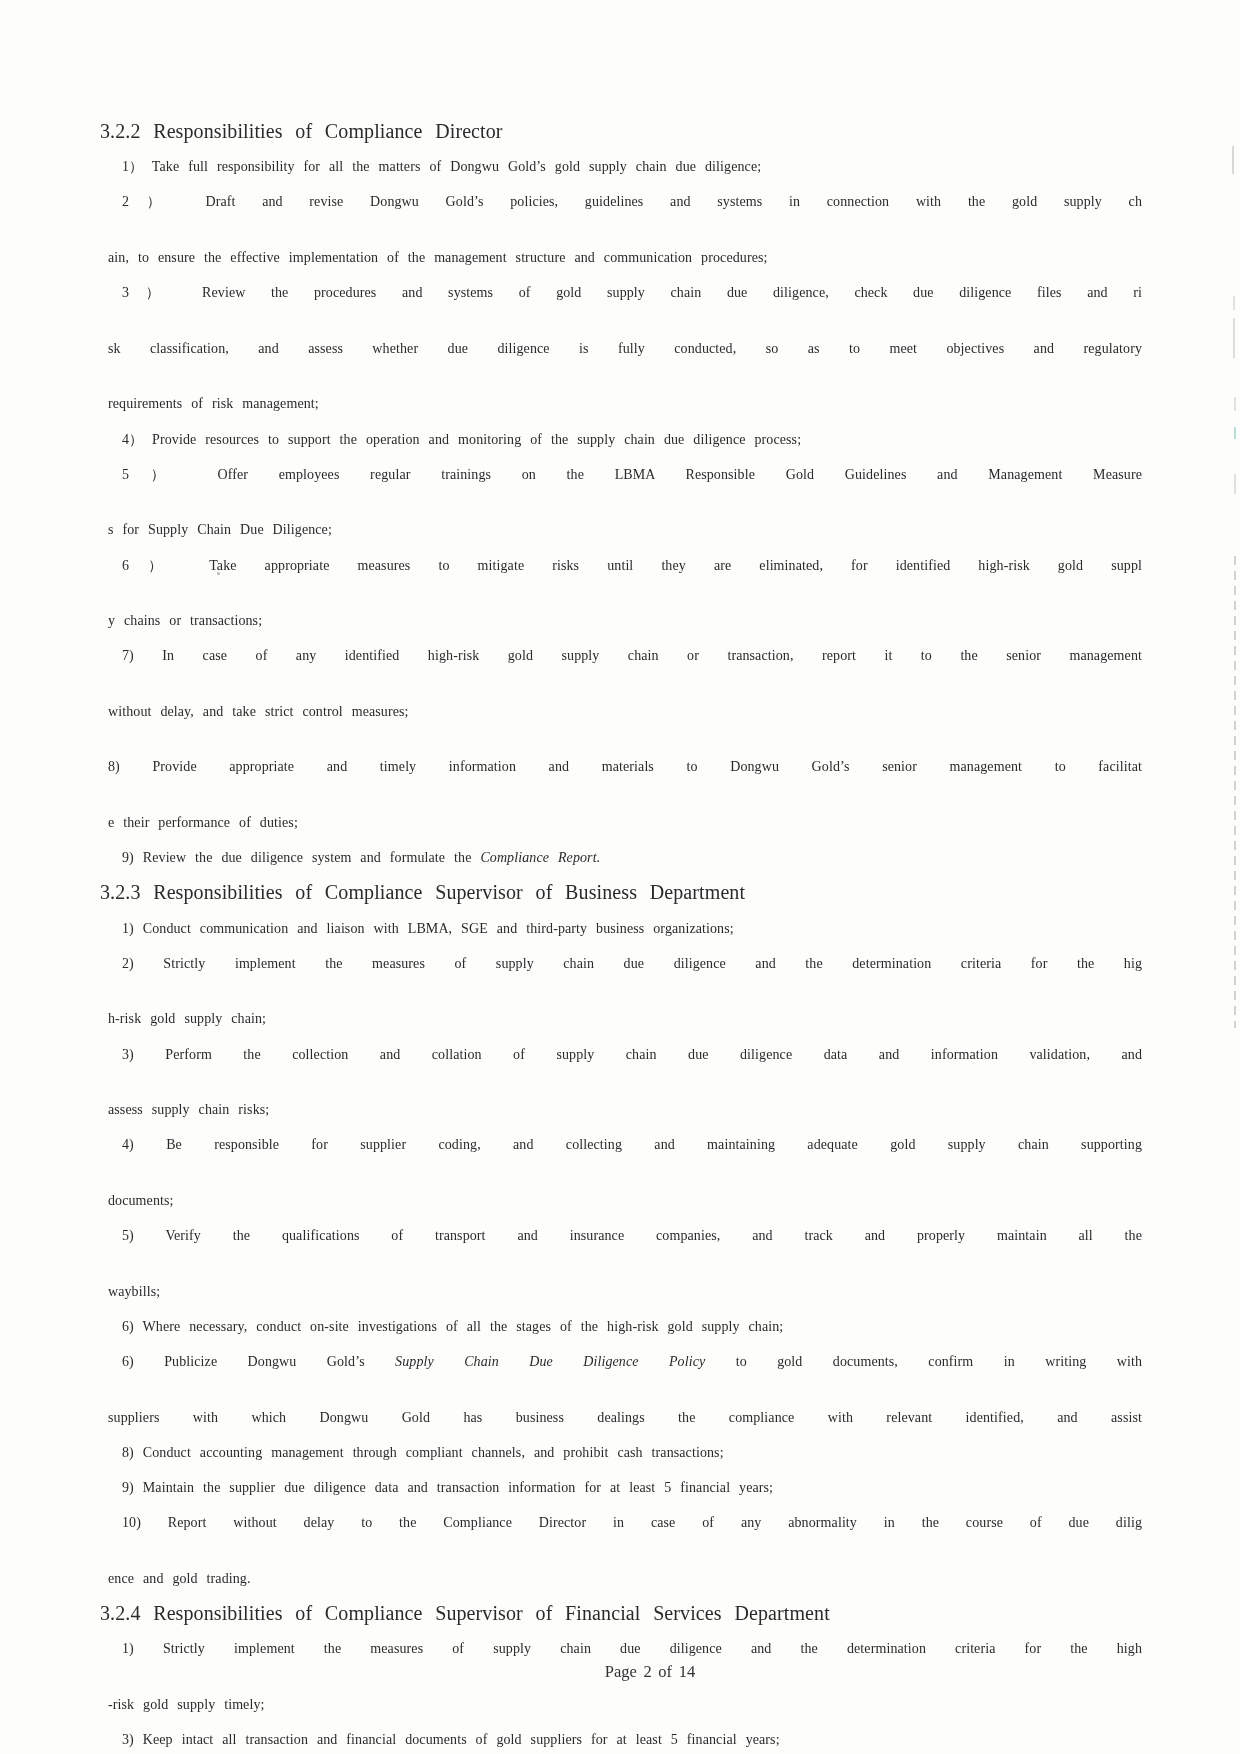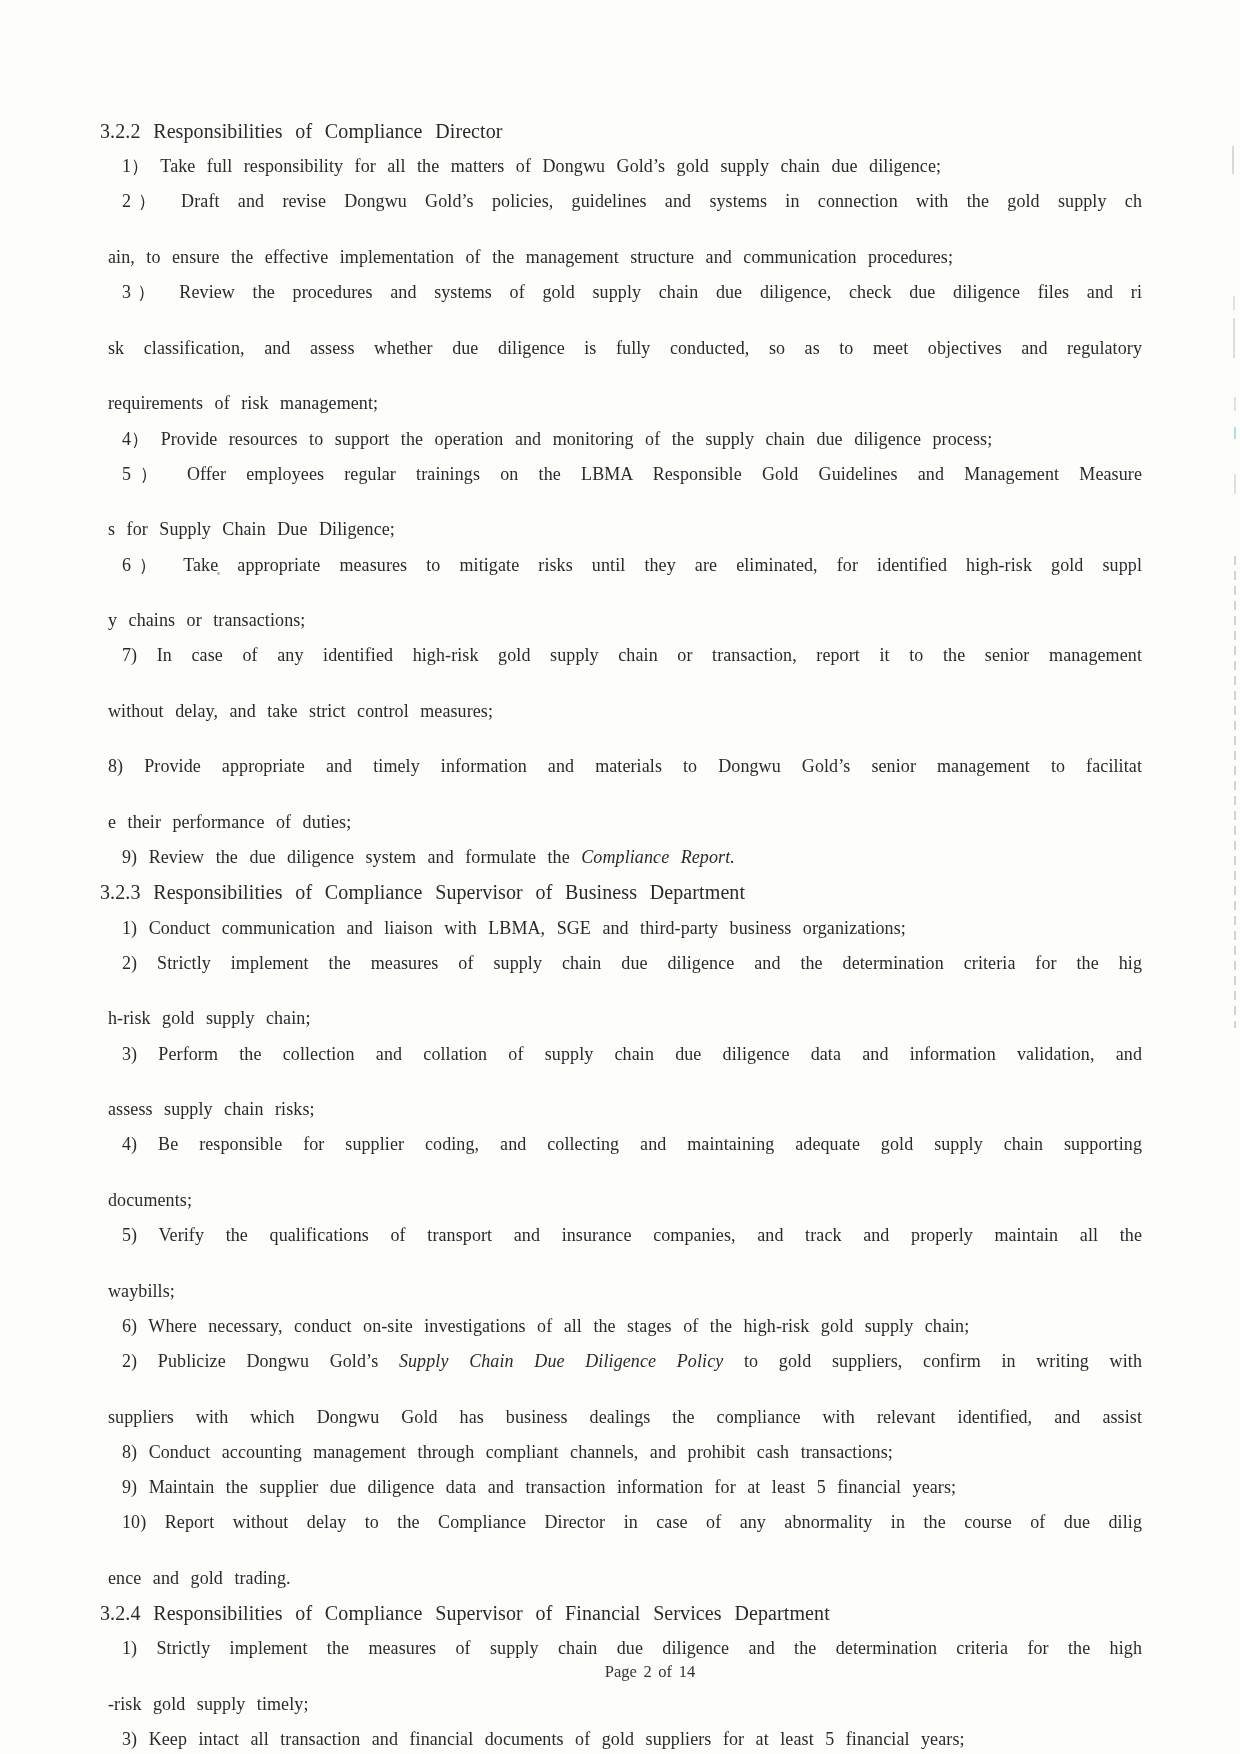--- a/index.html
+++ b/index.html
@@ -10,21 +10,21 @@
     color:#2a2a2a;
     overflow:hidden;
   }
   .page { position:relative; width:1181px; height:1754px; background:#fdfdfc;padding-left:48px; }
   .content {
     position:absolute; left:100px; top:114px; width:1042px;
   }
   .para { margin:0 0 3.6px 0; }
   .para.heading { margin-top:2px; }
   .line {
-    font-size:18px; line-height:31.6px;
+    font-size:14px; line-height:31.6px;
     word-spacing:0.38em;
     letter-spacing:0.1px;
     white-space:normal;
   }
   .heading .line { font-size:20px; }
   .full  { text-align:justify; text-align-last:justify; }
   .lastline { text-align:left; }
   .ind0 { padding-left:0; }
   .ind1 { padding-left:8px;margin-top:24px; }
   .ind2 { padding-left:22px; }
@@ -110,21 +110,21 @@
         <div class="line ind1 lastline"><span>documents;</span></div>
       </div>
       <div class="para item">
         <div class="line ind2 full"><span>5) Verify the qualifications of transport and insurance companies, and track and properly maintain all the</span></div>
         <div class="line ind1 lastline"><span>waybills;</span></div>
       </div>
       <div class="para item">
         <div class="line ind2 lastline"><span>6) Where necessary, conduct on-site investigations of all the stages of the high-risk gold supply chain;</span></div>
       </div>
       <div class="para item">
-        <div class="line ind2 full"><span>2) Publicize Dongwu Gold’s </span><span class="it">Supply Chain Due Diligence Policy</span><span> to gold suppliers, confirm in writing with</span></div>
+        <div class="line ind2 full"><span>6) Publicize Dongwu Gold’s </span><span class="it">Supply Chain Due Diligence Policy</span><span> to gold documents, confirm in writing with</span></div>
         <div class="line ind1 full"><span>suppliers with which Dongwu Gold has business dealings the compliance with relevant identified, and assist</span></div>
       </div>
       <div class="para item">
         <div class="line ind2 lastline"><span>8) Conduct accounting management through compliant channels, and prohibit cash transactions;</span></div>
       </div>
       <div class="para item">
         <div class="line ind2 lastline"><span>9) Maintain the supplier due diligence data and transaction information for at least 5 financial years;</span></div>
       </div>
       <div class="para item">
         <div class="line ind2 full"><span>10) Report without delay to the Compliance Director in case of any abnormality in the course of due dilig</span></div>

